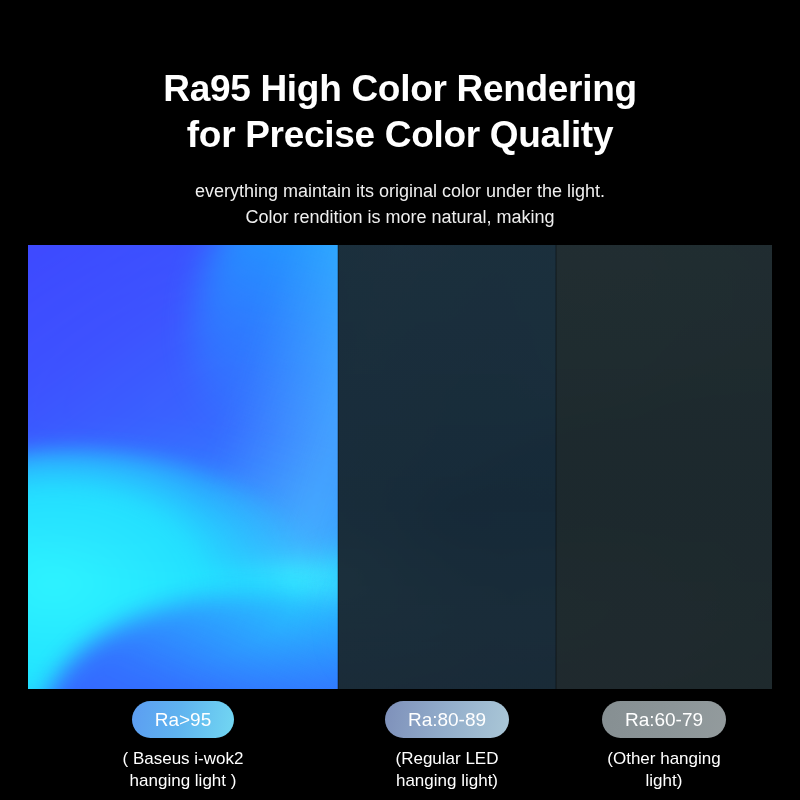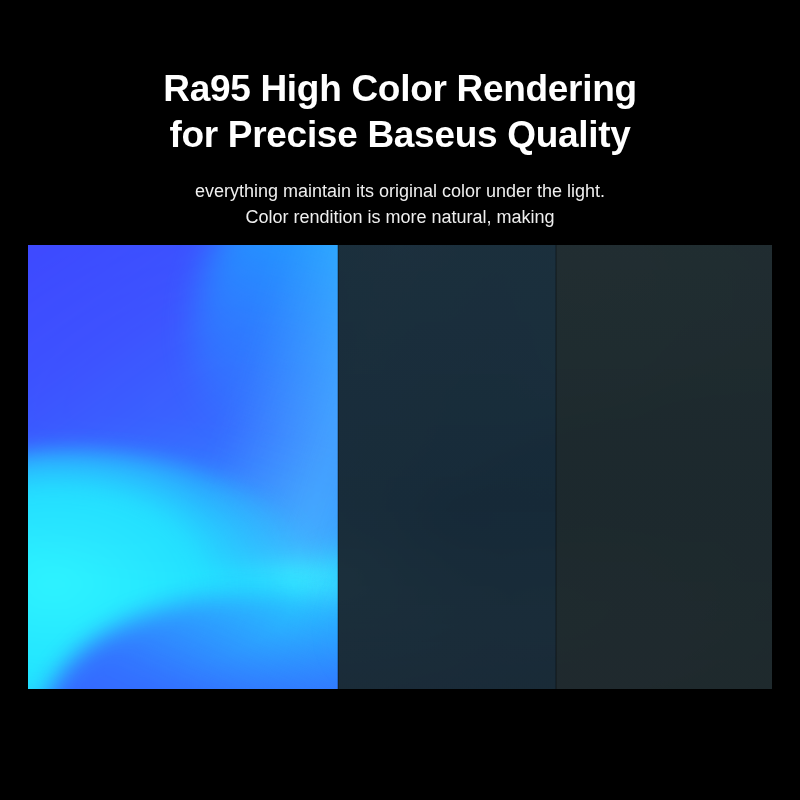--- a/index.html
+++ b/index.html
@@ -254,21 +254,21 @@
     white-space: pre-line;
   }
 </style>
 </head>
 <body>
 
 <div class="page">
 
   <div class="heading-block">
     <h1 class="headline">Ra95 High Color Rendering</h1>
-    <h1 class="headline">for Precise Baseus Quality</h1>
+    <h1 class="headline">for Precise Color Quality</h1>
   </div>
 
   <div class="subhead-block">
     <p class="subhead">everything maintain its original color under the light.</p>
     <p class="subhead">Color rendition is more natural, making</p>
   </div>
 
   <div class="compare-panel">
     <div class="artwork">
       <div class="artwork-wave-a"></div>
@@ -289,14 +289,35 @@
 
     <div class="segment seg-3">
       <div class="tint"></div>
       <div class="veil"></div>
     </div>
 
     <div class="seg-edge e1"></div>
     <div class="seg-edge e2"></div>
   </div>
 
+  <div class="badge-row">
+
+    <div class="badge-cell c1">
+      <span class="pill pill-1">Ra&gt;95</span>
+      <span class="caption">( Baseus i-wok2
+hanging light )</span>
+    </div>
+
+    <div class="badge-cell c2">
+      <span class="pill pill-2">Ra:80-89</span>
+      <span class="caption">(Regular LED
+hanging light)</span>
+    </div>
+
+    <div class="badge-cell c3">
+      <span class="pill pill-3">Ra:60-79</span>
+      <span class="caption">(Other hanging
+light)</span>
+    </div>
+
+  </div>
 
 </div>
 
 </body></html>

